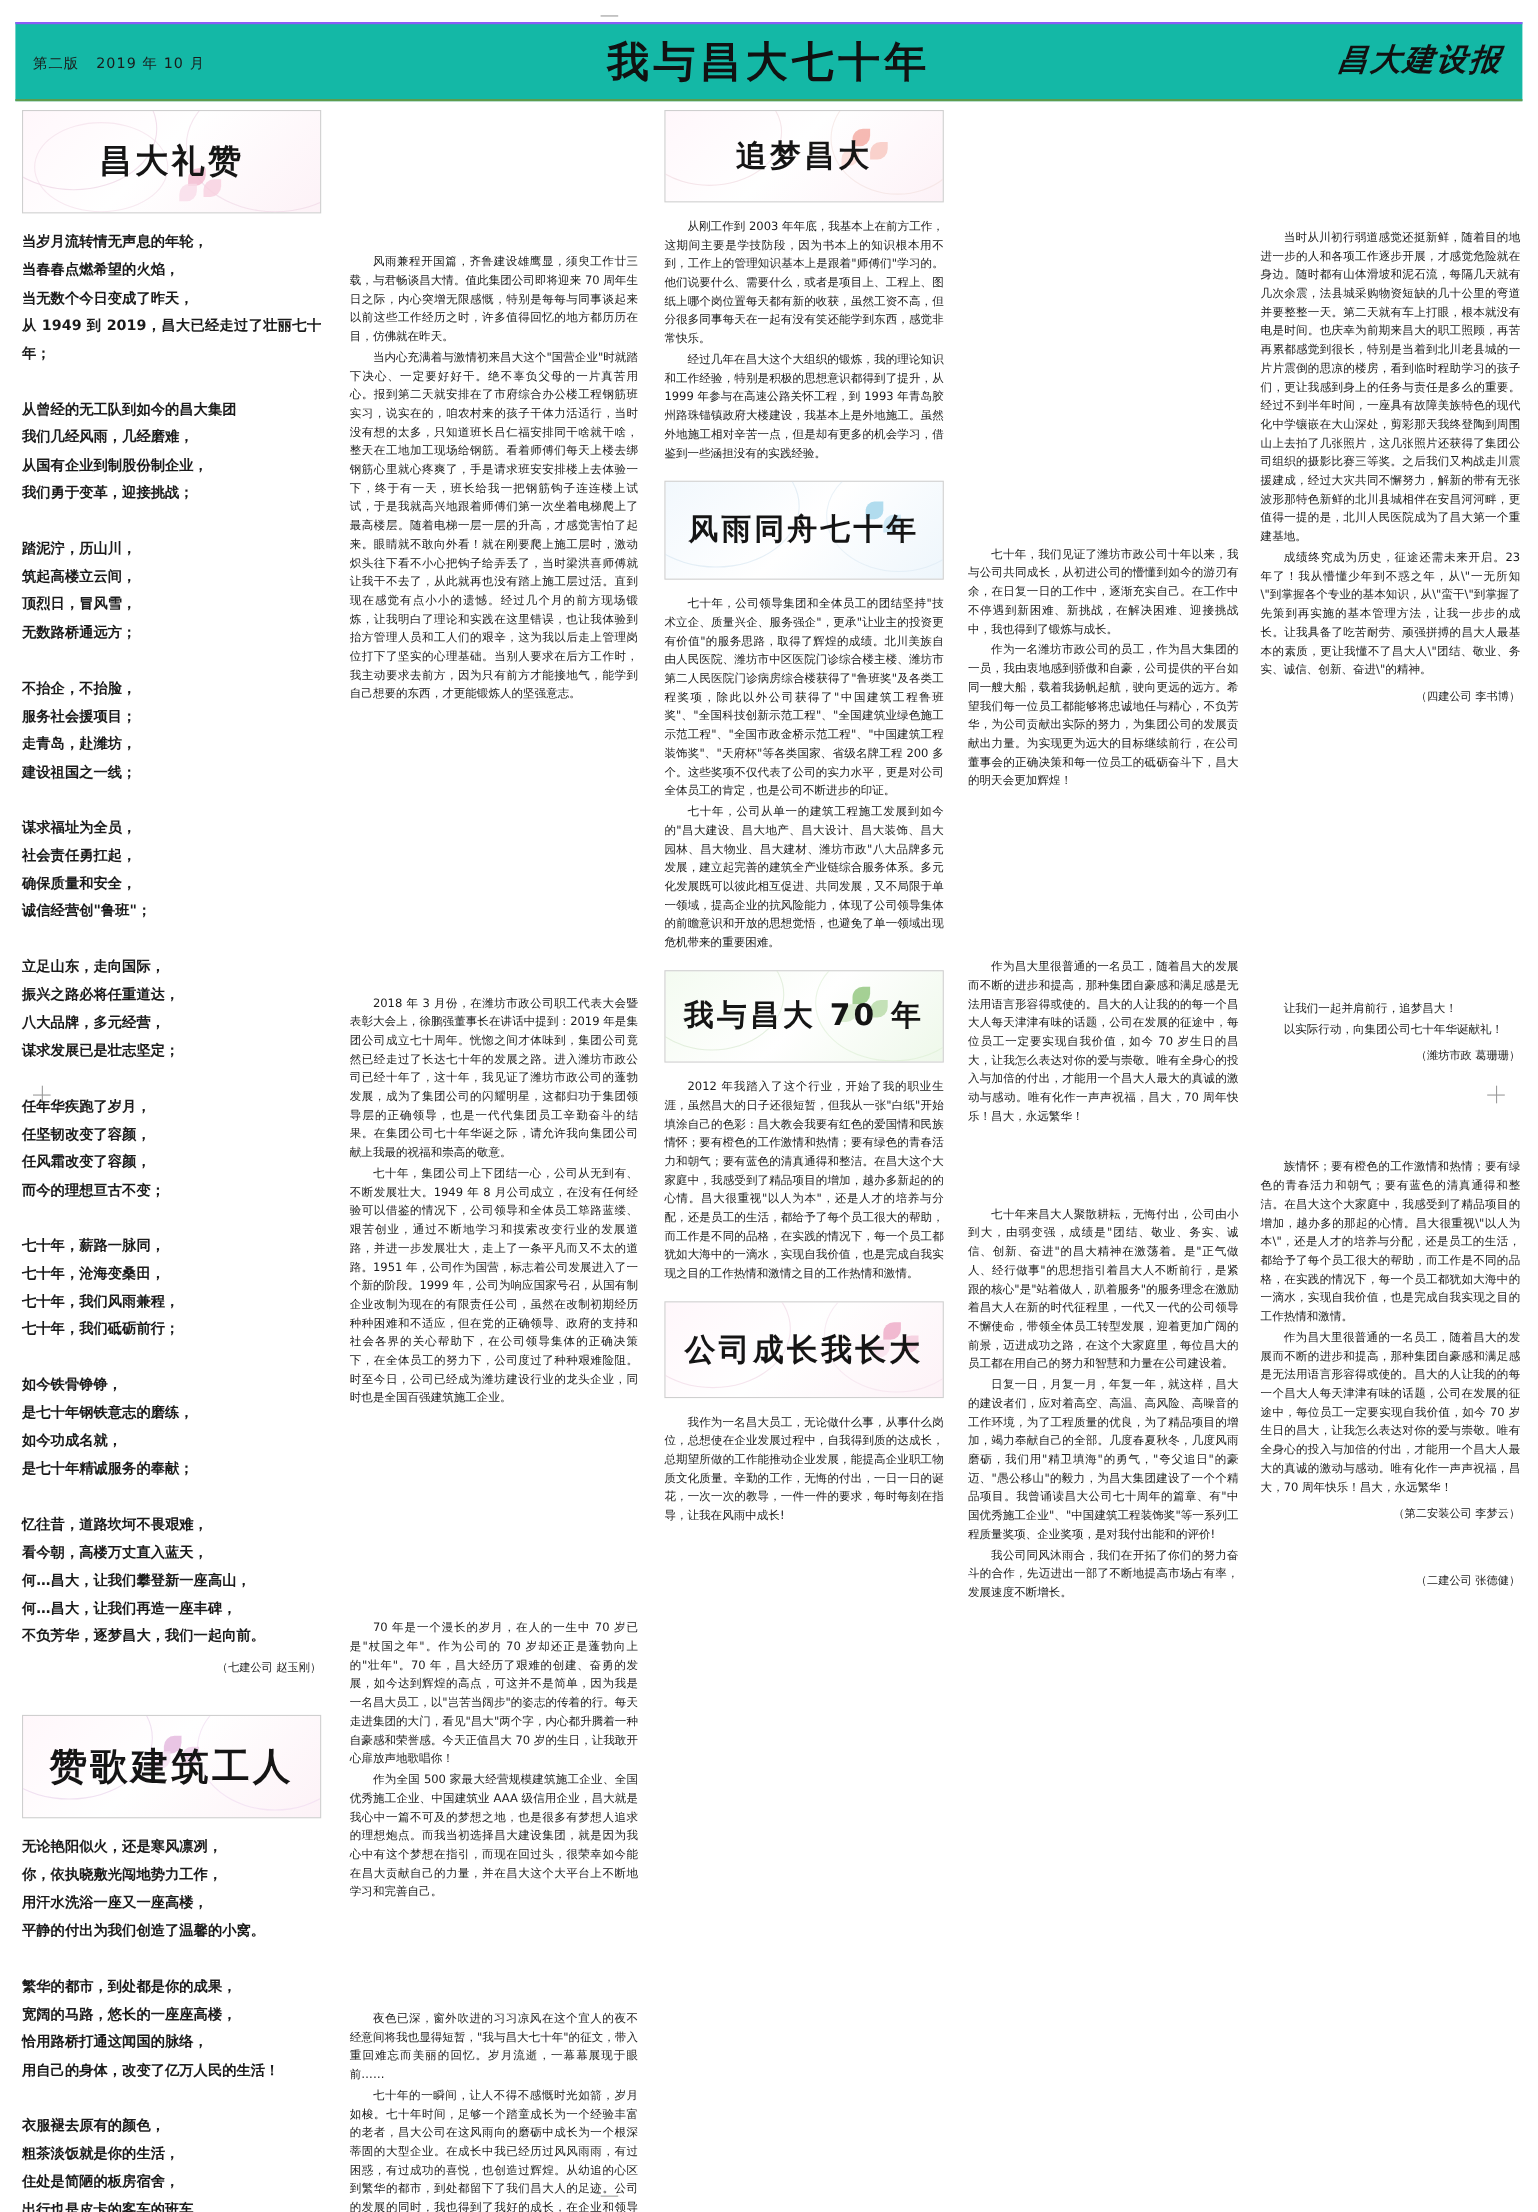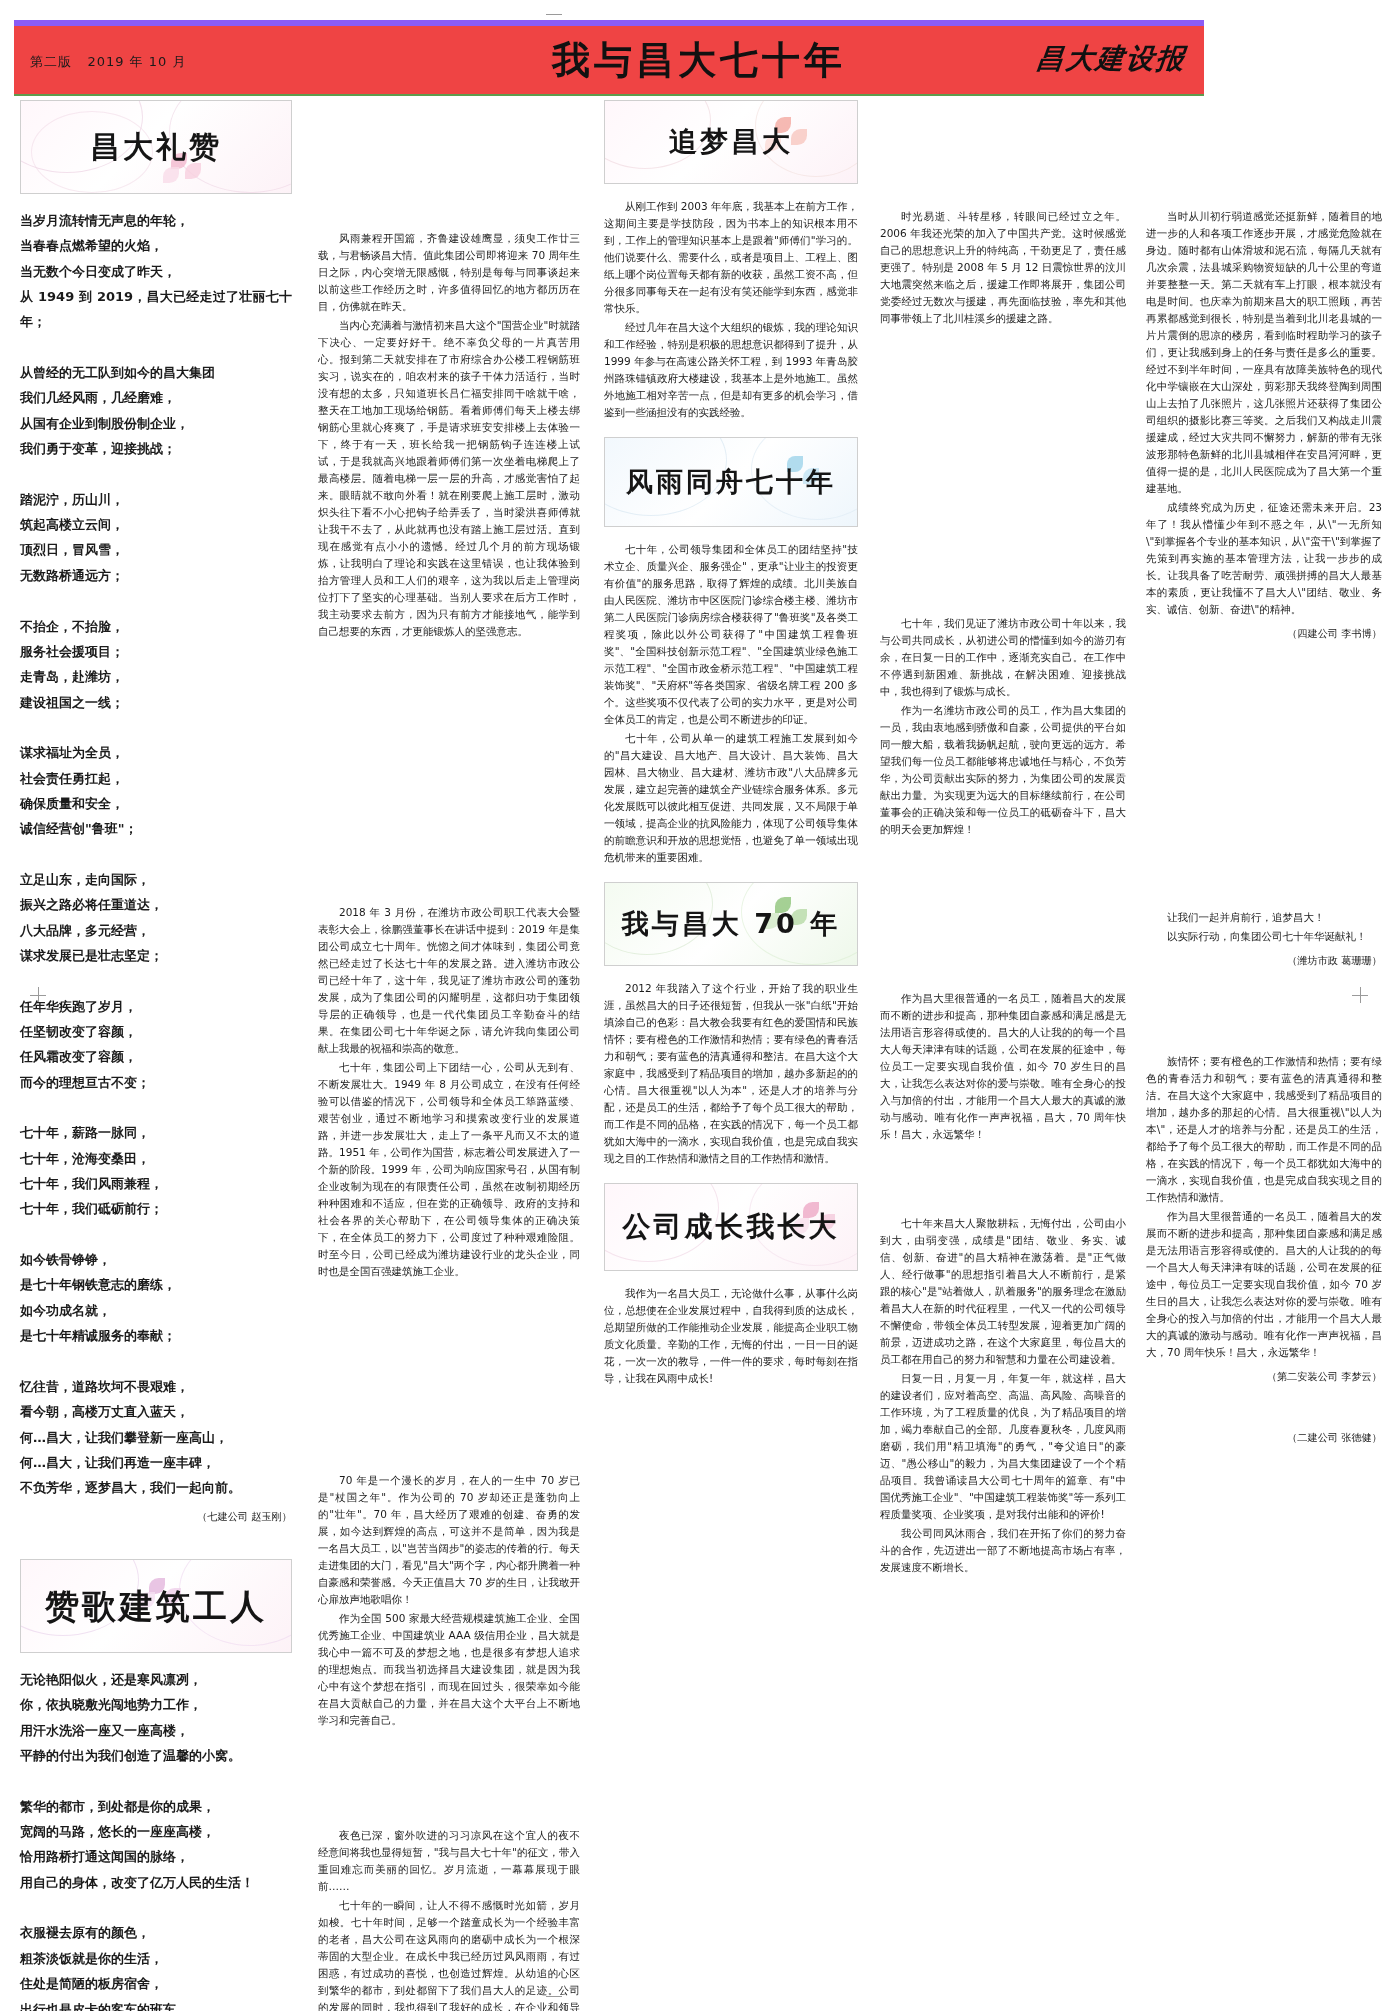--- a/index.html
+++ b/index.html
@@ -14,22 +14,22 @@
   .reg-marks .y{color:#ffe600;}
   .reg-marks .k{color:#000;}
   .reg-text{position:absolute;left:56px;top:3px;font-size:7.5px;color:#111;white-space:nowrap;
             font-family:"DejaVu Sans Mono","Liberation Mono",monospace;}
 
   .crop{position:absolute;background:#9a9a9a;}
   .crop.h{width:16px;height:1px;}
   .crop.v{width:1px;height:16px;}
 
   
-  .masthead{position:absolute;left:14px;top:20px;width:1190px;height:68px;
-            background:#ef4444;border-top:6px solid #8b5cf6;border-bottom:2px solid #5e9c4e;}
+  .masthead{position:absolute;left:14px;top:20px;width:1370px;height:68px;
+            background:#14b8a6;border-top:2px solid #8b5cf6;border-bottom:2px solid #5e9c4e;}
   .mast-left{position:absolute;left:16px;top:27px;font-size:13px;color:#1a1a1a;letter-spacing:1px;}
   .mast-title{position:absolute;left:0;top:0;width:1370px;text-align:center;line-height:68px;
               font-size:38px;font-weight:bold;letter-spacing:4px;color:#111;
               font-family:"DejaVu Sans","Liberation Sans",sans-serif;}
   .mast-logo{position:absolute;right:18px;top:14px;font-size:28px;font-weight:bold;color:#111;
              letter-spacing:2px;font-style:italic;transform:skewX(-6deg);}
 
   
   .col{position:absolute;top:100px;font-size:10.5px;line-height:1.62;color:#1b1b1b;text-align:justify;}
   .c1{left:20px;width:272px;}
@@ -243,21 +243,20 @@
       <div class="petal" style="left:214px;top:30px;background:#f4c9dc;"></div>
       <div class="petal" style="left:188px;top:34px;background:#f9e0ec;"></div>
       <div class="tt" style="font-size:28px;line-height:86px;">公司成长我长大</div>
     </div>
 
     <p class="para">我作为一名昌大员工，无论做什么事，从事什么岗位，总想使在企业发展过程中，自我得到质的达成长，总期望所做的工作能推动企业发展，能提高企业职工物质文化质量。辛勤的工作，无悔的付出，一日一日的诞花，一次一次的教导，一件一件的要求，每时每刻在指导，让我在风雨中成长!</p>
   </div>
 
   <div class="col c4">
     <div style="height:108px;"></div>
-    <p class="para">时光易逝、斗转星移，转眼间已经过立之年。2006 年我还光荣的加入了中国共产党。这时候感觉自己的思想意识上升的特纯高，干劲更足了，责任感更强了。特别是 2008 年 5 月 12 日震惊世界的汶川大地震突然来临之后，援建工作即将展开，集团公司党委经过无数次与援建，再先面临技验，率先和其他同事带领上了北川桂溪乡的援建之路。</p>
     <p class="para"></p>
     <div style="height:286px;"></div>
     <p class="para">七十年，我们见证了潍坊市政公司十年以来，我与公司共同成长，从初进公司的懵懂到如今的游刃有余，在日复一日的工作中，逐渐充实自己。在工作中不停遇到新困难、新挑战，在解决困难、迎接挑战中，我也得到了锻炼与成长。</p>
     <p class="para">作为一名潍坊市政公司的员工，作为昌大集团的一员，我由衷地感到骄傲和自豪，公司提供的平台如同一艘大船，载着我扬帆起航，驶向更远的远方。希望我们每一位员工都能够将忠诚地任与精心，不负芳华，为公司贡献出实际的努力，为集团公司的发展贡献出力量。为实现更为远大的目标继续前行，在公司董事会的正确决策和每一位员工的砥砺奋斗下，昌大的明天会更加辉煌！</p>
     <div style="height:150px;"></div>
     <p class="para">作为昌大里很普通的一名员工，随着昌大的发展而不断的进步和提高，那种集团自豪感和满足感是无法用语言形容得或使的。昌大的人让我的的每一个昌大人每天津津有味的话题，公司在发展的征途中，每位员工一定要实现自我价值，如今 70 岁生日的昌大，让我怎么表达对你的爱与崇敬。唯有全身心的投入与加倍的付出，才能用一个昌大人最大的真诚的激动与感动。唯有化作一声声祝福，昌大，70 周年快乐！昌大，永远繁华！</p>
     <div style="height:70px;"></div>
     <p class="para">七十年来昌大人聚散耕耘，无悔付出，公司由小到大，由弱变强，成绩是"团结、敬业、务实、诚信、创新、奋进"的昌大精神在激荡着。是"正气做人、经行做事"的思想指引着昌大人不断前行，是紧跟的核心"是"站着做人，趴着服务"的服务理念在激励着昌大人在新的时代征程里，一代又一代的公司领导不懈使命，带领全体员工转型发展，迎着更加广阔的前景，迈进成功之路，在这个大家庭里，每位昌大的员工都在用自己的努力和智慧和力量在公司建设着。</p>
     <p class="para">日复一日，月复一月，年复一年，就这样，昌大的建设者们，应对着高空、高温、高风险、高噪音的工作环境，为了工程质量的优良，为了精品项目的增加，竭力奉献自己的全部。几度春夏秋冬，几度风雨磨砺，我们用"精卫填海"的勇气，"夸父追日"的豪迈、"愚公移山"的毅力，为昌大集团建设了一个个精品项目。我曾诵读昌大公司七十周年的篇章、有"中国优秀施工企业"、"中国建筑工程装饰奖"等一系列工程质量奖项、企业奖项，是对我付出能和的评价!</p>
     <p class="para">我公司同风沐雨合，我们在开拓了你们的努力奋斗的合作，先迈进出一部了不断地提高市场占有率，发展速度不断增长。</p>

